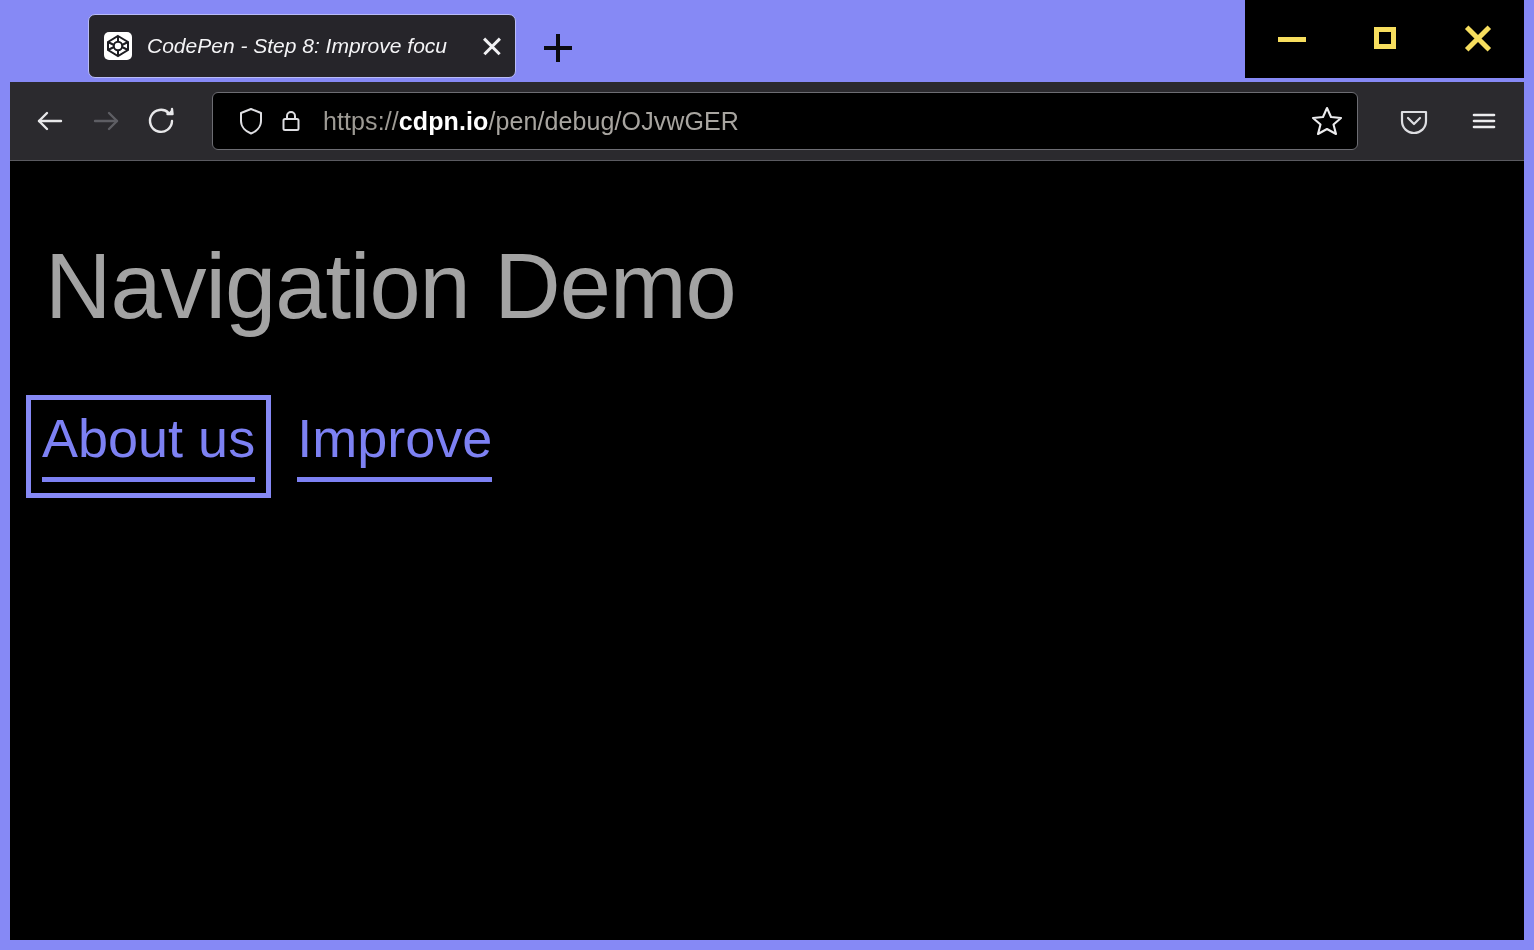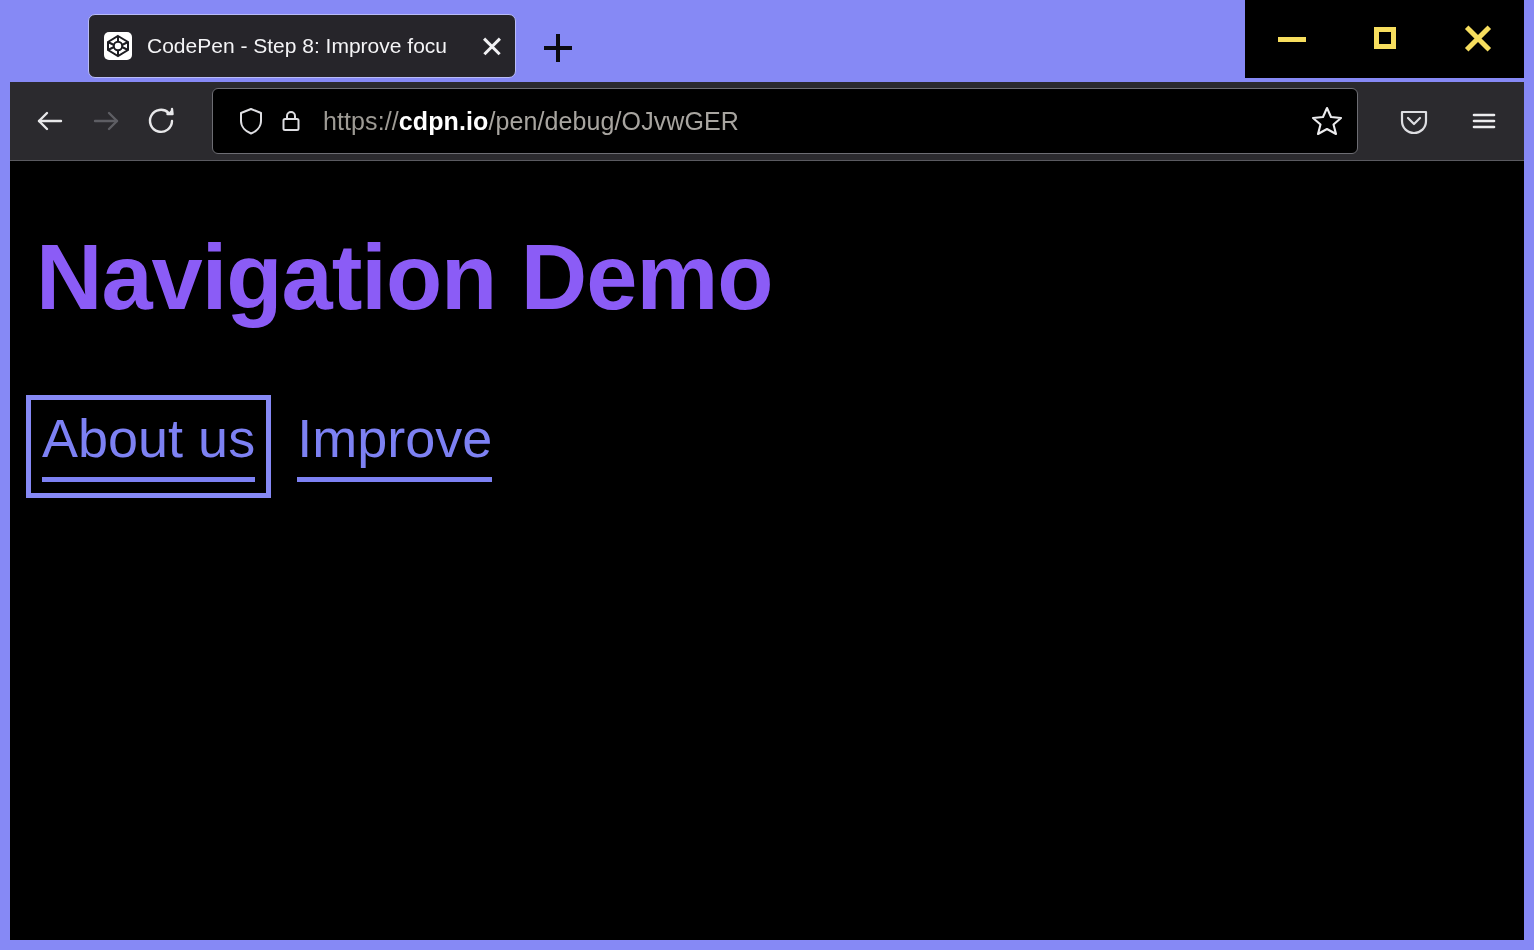--- a/index.html
+++ b/index.html
@@ -25,20 +25,21 @@
   }
 
   
   #tabstrip {
     height: 82px;
     flex: 0 0 82px;
     background: #8689F5;
     display: flex;
     align-items: flex-end;
     position: relative;
+    font-style: italic;
   }
 
   .tab {
     position: relative;
     margin-left: 78px;
     margin-bottom: 4px;
     width: 428px;
     height: 64px;
     background: #26252A;
     border-radius: 7px;
@@ -146,21 +147,21 @@
 
   .navbtn {
     width: 56px; height: 56px;
     display: flex; align-items: center; justify-content: center;
     flex: 0 0 auto;
   }
   .navbtn svg { display: block; }
 
   #urlbar {
     flex: 1 1 auto;
-    height: 66px;
+    height: 58px;
     margin: 0 14px 0 22px;
     background: #000000;
     border: 1px solid #6d6d73;
     border-radius: 6px;
     display: flex;
     align-items: center;
     padding: 0 10px 0 18px;
     box-sizing: border-box;
     min-width: 0;
   }
@@ -186,24 +187,24 @@
 
   
   #content {
     flex: 1 1 auto;
     background: #000000;
     position: relative;
     overflow: hidden;
   }
 
   #page-h1 {
-    color: #8b5cf6;
+    color: #a3a3a3;
     font-size: 92px;
-    font-weight: bold;
-    margin: 0;
+    font-weight: normal;
+    margin: 9px;
     padding: 0;
     position: absolute;
     left: 26px;
     top: 70px;
     letter-spacing: -1px;
     line-height: 1;
   }
 
   #nav {
     position: absolute;

